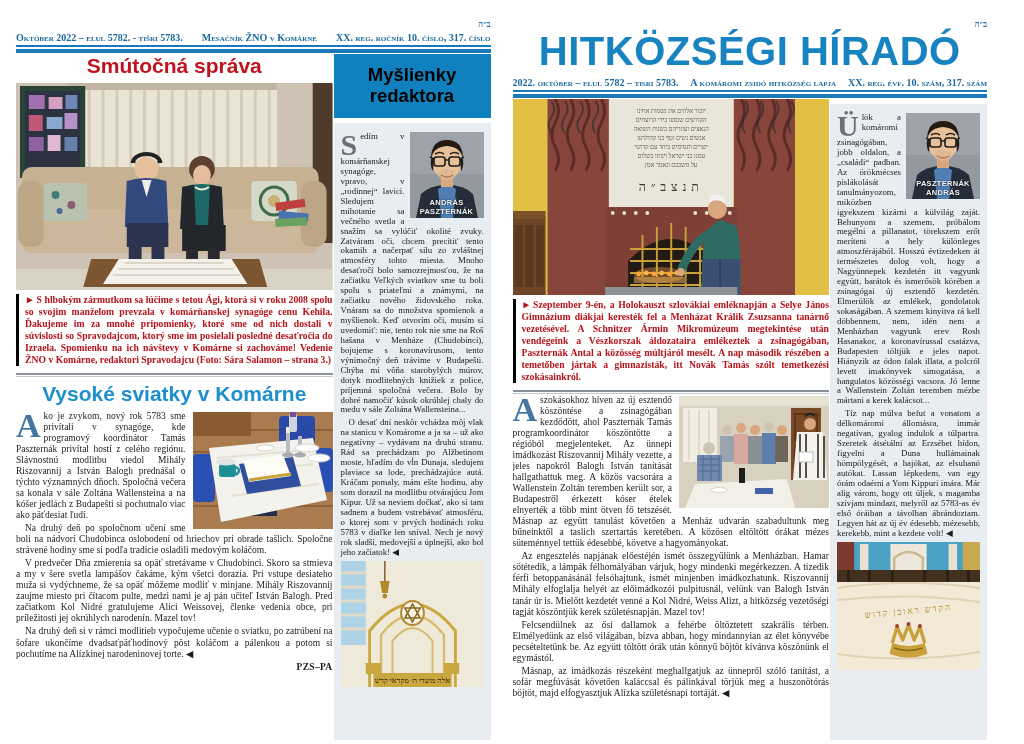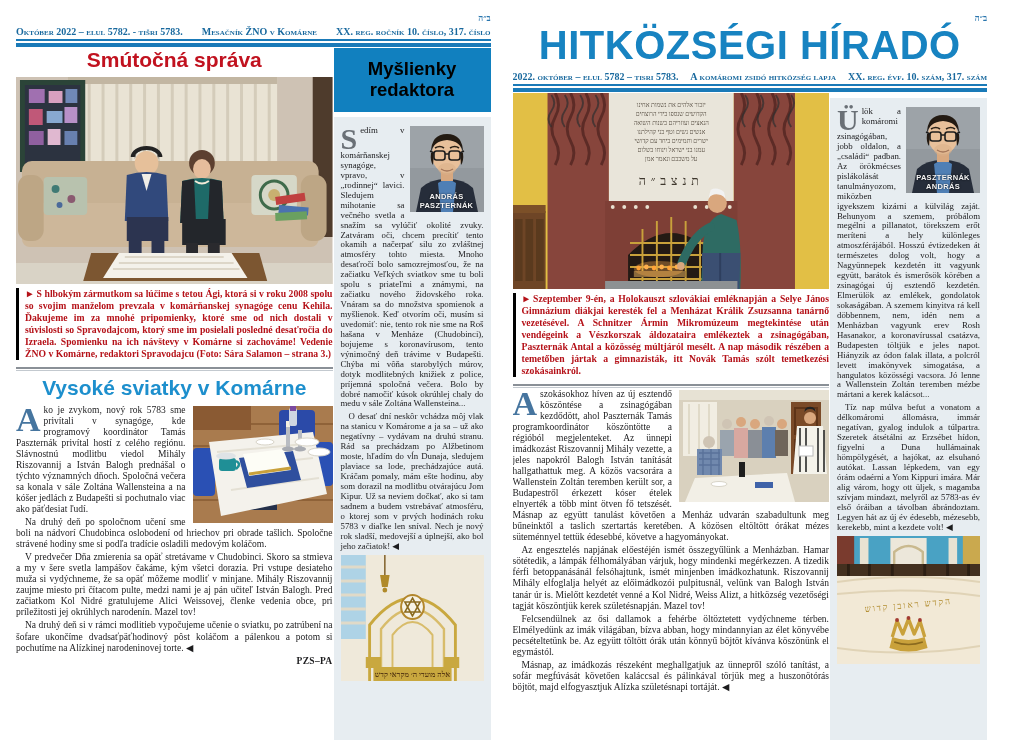--- a/index.html
+++ b/index.html
@@ -1,17 +1,17 @@
 <!DOCTYPE html>
 <html><head>
 <meta charset="utf-8">
 <style>
   html,body{margin:0;padding:0;background:#fff;}
   body{width:1024px;height:744px;font-family:"Liberation Serif",serif;color:#1c1c1e;}
-  .sheet{display:flex;width:1001px;height:744px;box-sizing:border-box;padding:13px 14px 4px 16px;gap:22px;background:#fff;}
+  .sheet{display:flex;width:1001px;height:744px;box-sizing:border-box;padding:19px 14px 4px 16px;gap:22px;background:#fff;}
   .page{flex:1;min-width:0;display:flex;flex-direction:column;overflow:hidden;}
 
   
   .hebrew{height:10px;line-height:10px;text-align:right;color:#2a76ae;font-size:8.5px;font-weight:bold;}
   .mast-title{text-align:center;color:#1783c1;font-family:"Liberation Sans",sans-serif;font-weight:bold;
               font-size:42px;line-height:45px;letter-spacing:1.5px;white-space:nowrap;}
   .page.right .mast-title{font-size:40px;letter-spacing:.5px;}
   .dateline{display:flex;justify-content:space-between;align-items:baseline;color:#19699e;
             font-variant:small-caps;font-weight:bold;font-size:10px;margin-top:3px;}
   .mast-rule{height:2px;border-top:2px solid #1a7ab8;border-bottom:4px solid #1a7ab8;margin-top:2px;}
@@ -332,21 +332,21 @@
               <path d="M121 38 V82 M127 38 V82 M139 38 V82 M145 40 V82" stroke="#2a2a2a" stroke-width="1.6"></path>
               <rect x="120" y="56" width="14" height="10" fill="#fff" stroke="#bbb"></rect>
               <path d="M16 88 L108 83 L116 112 L6 112 Z" fill="#f2efe6"></path>
               <rect x="60" y="72" width="6" height="15" fill="#1d1d1d"></rect>
               <rect x="76" y="92" width="18" height="6" fill="#3f62a8"></rect>
               <ellipse cx="40" cy="94" rx="8" ry="2.5" fill="#fff" stroke="#d8d4c8"></ellipse>
             </svg>
           </div>
           <p class="first"><span class="dropcap">A</span><span>szokásokhoz híven az új esztendő köszöntése a zsinagógában kezdődött, ahol Paszternák Tamás programkoordinátor köszöntötte a régióból megjelenteket. Az ünnepi imádkozást Riszovannij Mihály vezette, a jeles napokról Balogh István tanítását hallgathattuk meg. A közös vacsorára a Wallenstein Zoltán teremben került sor, a Budapestről érkezett kóser ételek elnyerték a több mint ötven fő tetszését. Másnap az együtt tanulást követően a Menház udvarán szabadultunk meg bűneinktől a taslich szertartás keretében. A közösen eltöltött órákat mézes süteménnyel tettük édesebbé, követve a hagyományokat.</span></p>
           <p>Az engesztelés napjának előestéjén ismét összegyűlünk a Menházban. Hamar sötétedik, a lámpák félhomályában várjuk, hogy mindenki megérkezzen. A tizedik férfi betoppanásánál felsóhajtunk, ismét minjenben imádkozhatunk. Riszovannij Mihály elfoglalja helyét az előimádkozói pulpitusnál, velünk van Balogh István tanár úr is. Mielőtt kezdetét venné a Kol Nidré, Weiss Alizt, a hitközség vezetőségi tagját köszöntjük kerek születésnapján. Mazel tov!</p>
-          <p>Felcsendülnek az ősi dallamok a fehérbe öltöztetett vydýchneme térben. Elmélyedünk az imák világában, bízva abban, hogy mindannyian az élet könyvébe pecsételtetünk be. Az együtt töltött órák után könnyű böjtöt kívánva köszönünk el egymástól.</p>
+          <p>Felcsendülnek az ősi dallamok a fehérbe öltöztetett szakrális térben. Elmélyedünk az első világában, bízva abban, hogy mindannyian az élet könyvébe pecsételtetünk be. Az együtt töltött órák után könnyű böjtöt kívánva köszönünk el egymástól.</p>
           <p>Másnap, az imádkozás részeként meghallgatjuk az ünnepről szóló tanítást, a sofár megfúvását követően kaláccsal és pálinkával törjük meg a huszonötórás böjtöt, majd elfogyasztjuk Alízka születésnapi tortáját. ◀</p>
 
         </div>
       </div>
 
       <div class="aside">
         <div class="side-panel">
           <div class="portrait">
             <svg viewBox="0 0 74 86" preserveAspectRatio="none">
               <rect width="74" height="86" fill="#93999e"></rect>

